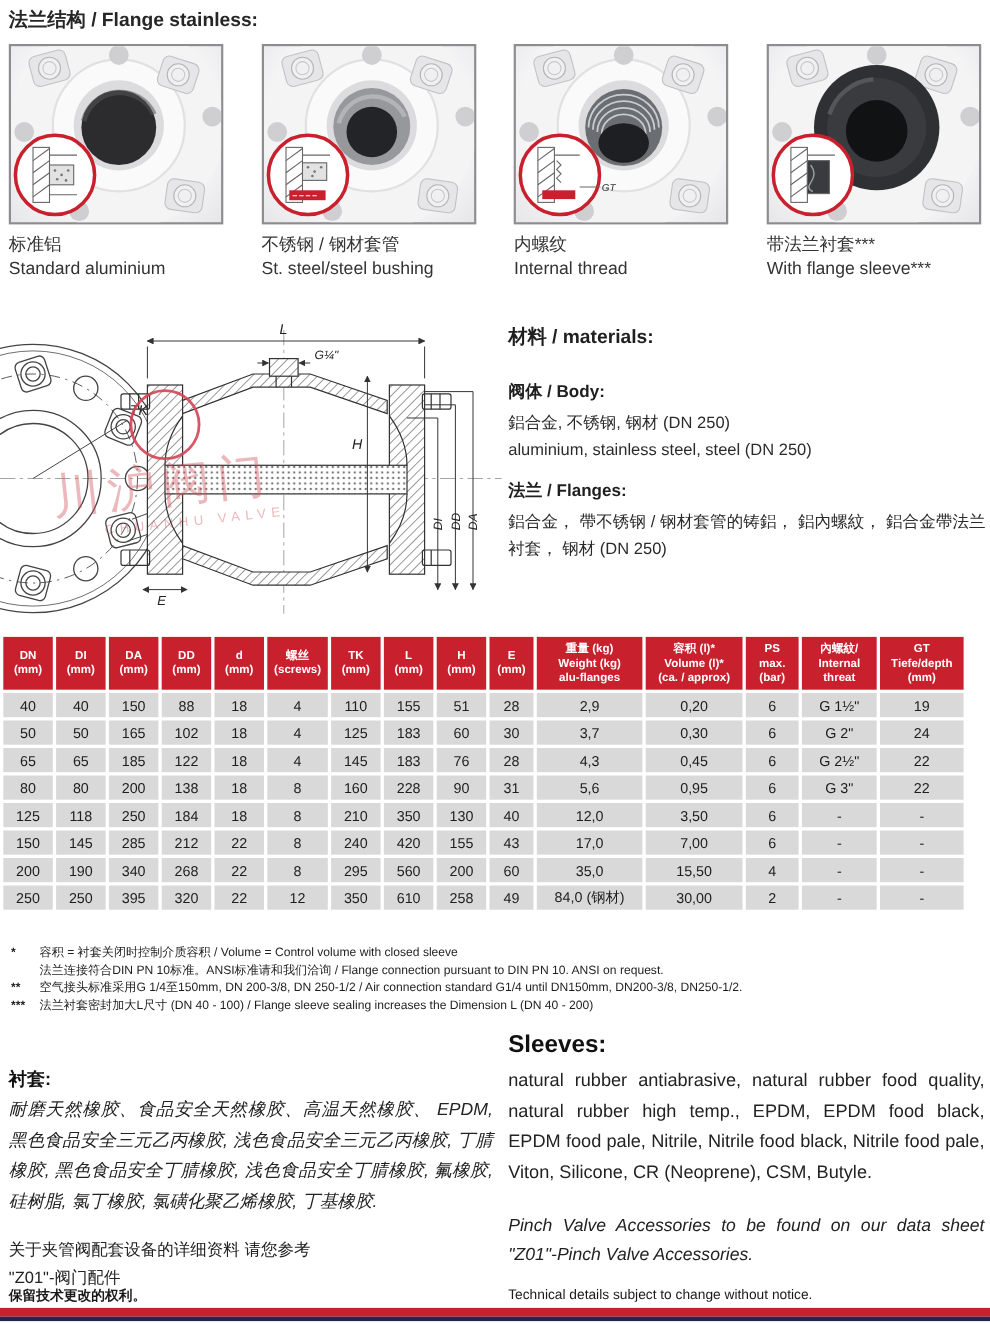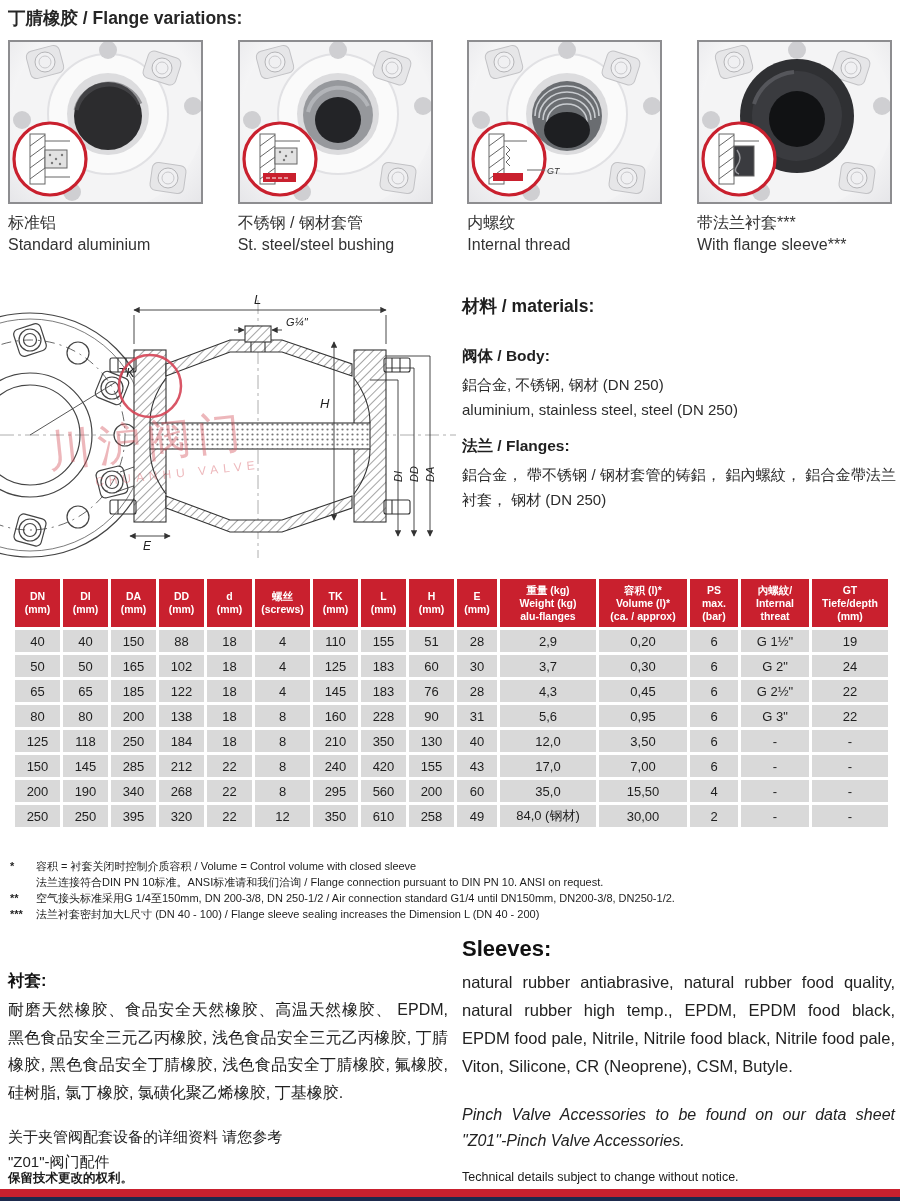--- a/index.html
+++ b/index.html
@@ -19,49 +19,49 @@
   .caption{width:195px;font-size:16px;line-height:22px;color:#333;}
   
   .drawing{position:absolute;top:282px;left:0;width:460px;height:292px;}
   .drawing svg{width:100%;height:100%;}
   
   .materials{position:absolute;top:294px;left:462px;width:434px;}
   .mat-title{font-size:17.5px;font-weight:bold;margin-bottom:28px;color:#1f1f1f;}
   .mat-sub{font-size:15.5px;font-weight:bold;margin:14px 0 5px 0;color:#1f1f1f;}
   .mat-line{font-size:15px;line-height:25px;color:#2b2b2b;text-align:justify;}
   
-  table.dims{position:absolute;top:576px;left:12px;border-collapse:separate;border-spacing:3px;table-layout:fixed;}
+  table.dims{position:absolute;top:576px;left:0;border-collapse:separate;border-spacing:3px;table-layout:fixed;}
   table.dims th{background:var(--red);color:#fff;font-size:10.5px;line-height:13px;font-weight:bold;
     white-space:pre-line;height:44px;vertical-align:middle;padding:2px 1px;text-align:center;}
   table.dims td{background:var(--cellgray);text-align:center;font-size:13px;height:22px;color:#1e1e1e;padding:0 1px;}
   
   .footnotes{position:absolute;top:858px;left:10px;width:882px;}
   .fn-row{display:flex;font-size:11px;line-height:16px;color:#1e1e1e;}
   .fn-marker{width:26px;font-weight:bold;flex:0 0 26px;}
   .fn-text{flex:1;}
   
   .col-zh{position:absolute;top:936px;left:8px;width:440px;}
   .sec-title-zh{font-size:16.5px;font-weight:bold;color:#111;margin-top:34px;}
-  .col-zh p{margin:4px 0 0 0;font-size:16px;line-height:27.5px;text-align:justify;color:#222;}
+  .col-zh p{margin:4px 0 0 0;font-size:16px;line-height:27.5px;text-align:justify;color:#222;font-style:italic;}
   .note-zh{margin-top:18px;font-size:15px;line-height:25px;color:#222;}
   .col-en{position:absolute;top:936px;left:462px;width:433px;}
   .sec-title-en{font-size:22px;font-weight:bold;color:#111;}
   .col-en p{margin:6px 0 0 0;font-size:16.5px;line-height:28px;text-align:justify;color:#222;}
   .italic-note{font-style:italic;margin-top:22px !important;font-size:16px !important;line-height:26px !important;}
   
   .footer-left{position:absolute;left:8px;top:1170px;font-size:12.5px;font-weight:bold;color:#1a1a1a;}
   .footer-right{position:absolute;left:462px;top:1170px;font-size:12.5px;color:#1a1a1a;}
   .bar-red{position:absolute;left:0;top:1189px;width:900px;height:8px;background:var(--red);}
   .bar-dark{position:absolute;left:0;top:1197px;width:900px;height:4px;background:#1d2a4d;}
   text{font-family:"Liberation Sans","DejaVu Sans",sans-serif;}
 </style>
 </head>
 <body>
 
-<div class="page-title">丁腈橡胶 / Flange variations:</div>
+<div class="page-title">法兰结构 / Flange stainless:</div>
 
 <div class="photos">
 
   <div class="photo">
     <svg viewBox="0 0 191 160">
       <circle cx="98" cy="72" r="96" fill="#f4f4f5"></circle>
       <circle cx="98" cy="72" r="60" fill="#fafafa" stroke="#e1e1e4" stroke-width="2"></circle>
       <g fill="#cfcfd2">
         <circle cx="98" cy="8" r="9"></circle>
           <circle cx="12" cy="78" r="9"></circle>

